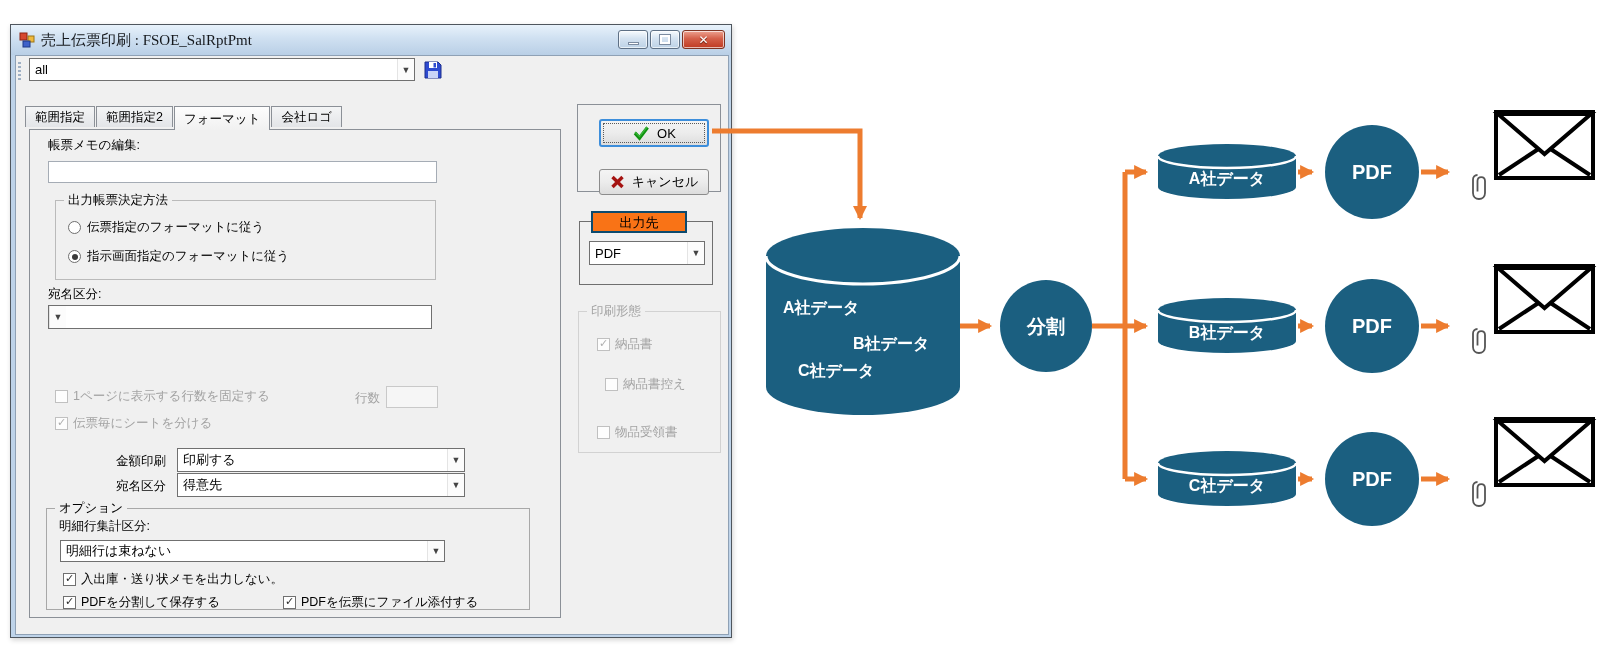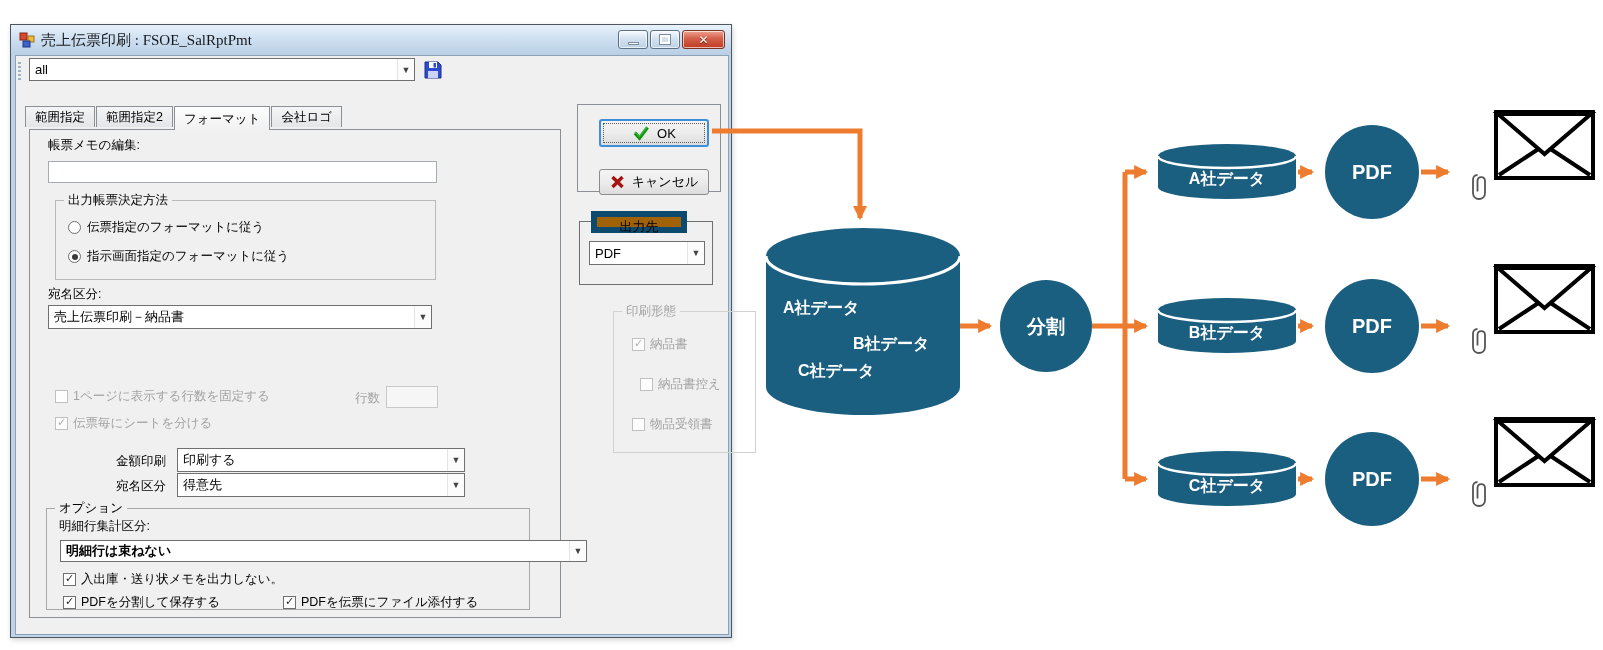--- a/index.html
+++ b/index.html
@@ -73,21 +73,21 @@
   
   .okpanel { position:absolute; left:566px; top:79px; width:144px; height:88px;
              border:1px solid #8b9097; background:#f0f0f0; }
   .btn { position:absolute; display:flex; align-items:center; justify-content:center; gap:7px;
          border:1px solid #8c8c8c; border-radius:3px;
          background:linear-gradient(#f4f4f4,#ececec 50%,#dddddd); font-size:13px; }
   .btn.okb { border:2px solid #3d8edb; }
   .btn .focusrect { position:absolute; inset:2px; border:1px dotted #5a5a5a; pointer-events:none; }
 
   .destlabelbox { position:absolute; left:580px; top:186px; width:96px; height:22px; z-index:2;
-                  border:6px solid #0c4a6e; background:#a16207; text-align:center; line-height:20px; font-size:13px; }
+                  border:2px solid #0c4a6e; background:#f97316; text-align:center; line-height:20px; font-size:13px; }
 
   
   svg.diagram { position:absolute; left:0; top:0; pointer-events:none; z-index:10; }
   .dj { font-family:"Liberation Sans","DejaVu Sans",sans-serif; font-weight:bold; fill:#ffffff; }
 </style>
 </head>
 <body>
 
 <div class="canvas">
 
@@ -148,21 +148,20 @@
         <div class="rdrow" style="left:12px; top:47px;">
           <span class="rb">
               <span class="dot"></span>
             </span>
           <span>指示画面指定のフォーマットに従う</span>
         </div>
       </div>
 
       <div class="lbl" style="left:18px; top:156px;">宛名区分:</div>
       <div class="combo" style="left:18px; top:175px; width:384px; height:24px;">
-        <span class="cval">売上伝票印刷－納品書</span>
         <span class="cbtn">▼</span>
       </div>
 
       <div class="ckrow dis" style="left:25px; top:258px;">
         <span class="cb"></span>
         <span>1ページに表示する行数を固定する</span>
       </div>
       <div class="lbl" style="left:325px; top:260px; color:#a3a3a3;">行数</div>
       <div class="tbox dis" style="left:356px; top:256px; width:52px; height:22px;"><span></span></div>
       <div class="ckrow dis" style="left:25px; top:285px;">
@@ -179,21 +178,21 @@
       </div>
       <div class="lbl" style="left:24px; top:348px; width:112px; text-align:right;">宛名区分</div>
       <div class="combo" style="left:147px; top:343px; width:288px; height:24px;">
         <span class="cval">得意先</span>
         <span class="cbtn">▼</span>
       </div>
 
       <div class="gbox" style="left:16px; top:378px; width:484px; height:102px; border-color:#a8a8a8;">
         <span class="glabel">オプション</span>
         <div class="lbl" style="left:12px; top:9px;">明細行集計区分:</div>
-        <div class="combo" style="left:13px; top:31px; width:527px; height:22px;font-weight:bold;">
+        <div class="combo" style="left:13px; top:31px; width:385px; height:22px;">
           <span class="cval">明細行は束ねない</span>
           <span class="cbtn">▼</span>
         </div>
         <div class="ckrow" style="left:16px; top:62px;">
           <span class="cb">
               <span class="tick">✓</span>
             </span>
           <span>入出庫・送り状メモを出力しない。</span>
         </div>
         <div class="ckrow" style="left:16px; top:85px;">
@@ -227,33 +226,33 @@
       <span>キャンセル</span>
     </div>
 
     <div class="gbox" style="left:568px; top:196px; width:134px; height:64px; border-color:#6f6f6f;"></div>
     <div class="destlabelbox">出力先</div>
     <div class="combo" style="left:578px; top:216px; width:116px; height:24px;">
       <span class="cval">PDF</span>
       <span class="cbtn">▼</span>
     </div>
 
-    <div class="gbox dis" style="left:567px; top:286px; width:143px; height:142px;margin-left:35px;">
+    <div class="gbox dis" style="left:567px; top:286px; width:143px; height:142px;">
       <span class="glabel">印刷形態</span>
       <div class="ckrow dis" style="left:18px; top:24px;">
         <span class="cb">
             <span class="tick">✓</span>
           </span>
         <span>納品書</span>
       </div>
       <div class="ckrow dis" style="left:26px; top:64px;">
         <span class="cb"></span>
         <span>納品書控え</span>
       </div>
-      <div class="ckrow dis" style="left:18px; top:104px;">
+      <div class="ckrow dis" style="left:18px; top:112px;">
         <span class="cb"></span>
         <span>物品受領書</span>
       </div>
     </div>
   </div>
 
   <svg class="diagram" width="1603" height="650" viewBox="0 0 1603 650">
     <defs>
       <marker id="ah" viewBox="0 0 10 10" refX="8.5" refY="5" markerWidth="16" markerHeight="14" orient="auto" markerUnits="userSpaceOnUse">
         <path d="M0 0 L10 5 L0 10 z" fill="#ed7c2f"></path>

